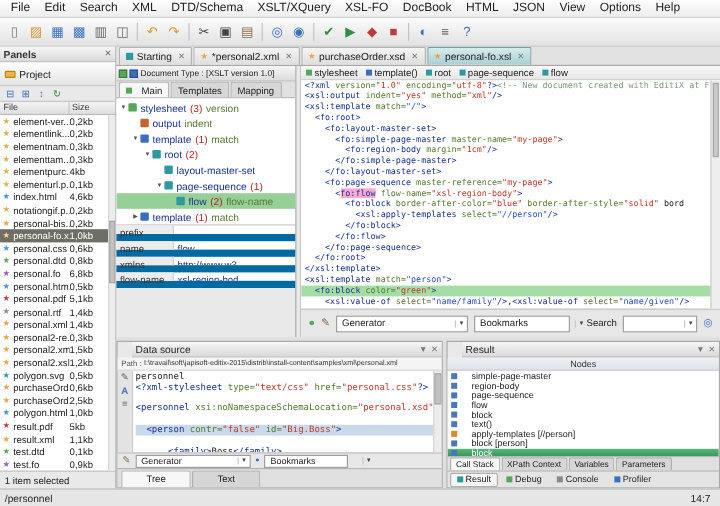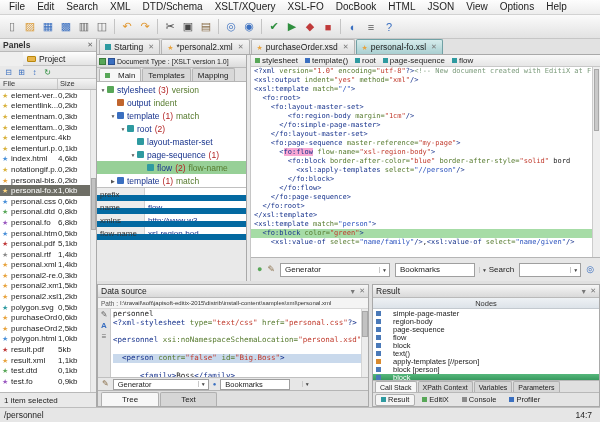--- a/index.html
+++ b/index.html
@@ -13,21 +13,21 @@
 
   
   #toolbar { position:absolute; left:0; top:15px; width:600px; height:24px; background:linear-gradient(#fbfbfb,#e2e2e2); border-bottom:1px solid #c6c6c6; display:flex; align-items:center; padding:0 3px; }
   .tbtn { width:18px; height:18px; display:flex; align-items:center; justify-content:center; font-size:11px; border-radius:2px; flex:none; }
   .tsep { width:1px; height:15px; background:#c4c4c4; margin:0 3px; flex:none; }
 
   
   #sidebar { position:absolute; left:0; top:39px; width:97px; height:368px; background:#efefef; border-right:1px solid #a9a9a9; display:flex; flex-direction:column; }
   .panels-header { height:13px; background:linear-gradient(#f6f6f6,#d9d9d9); border-bottom:1px solid #b9b9b9; display:flex; align-items:center; justify-content:space-between; padding:0 3px; font-size:8.5px; font-weight:bold; color:#333; flex:none; }
   .x-ico { font-size:7px; color:#666; font-weight:normal; }
-  .project-tab { height:14px; display:flex; align-items:center; gap:3px; padding:0 4px; background:linear-gradient(#fefefe,#e4e4e4); border-bottom:1px solid #c2c2c2; font-size:8.5px; flex:none;margin-left:23px; }
+  .project-tab { height:20px; display:flex; align-items:center; gap:3px; padding:0 4px; background:linear-gradient(#fefefe,#e4e4e4); border-bottom:1px solid #c2c2c2; font-size:8.5px; flex:none; }
   .folder-ico { width:9px; height:6px; background:#e8b64c; border:1px solid #b8860b; border-radius:1px; flex:none; }
   .side-toolbar { height:13px; display:flex; align-items:center; gap:2px; padding:0 3px; border-bottom:1px solid #c6c6c6; background:#e9e9e9; flex:none; }
   .stb { font-size:8px; width:11px; text-align:center; line-height:11px; }
   .col-header { height:11px; display:flex; font-size:7.5px; background:linear-gradient(#f4f4f4,#dddddd); border-bottom:1px solid #b9b9b9; color:#333; flex:none; }
   .ch-file { width:58px; padding-left:3px; border-right:1px solid #c6c6c6; }
   .ch-size { flex:1; padding-left:2px; }
   #file-list { flex:1; background:#fff; overflow:hidden; position:relative; }
   .file-row { height:10.6px; display:flex; align-items:center; font-size:8px; padding-left:2px; white-space:nowrap; }
   .file-row.selected { background:#6e6e66; color:#fff; }
   .fico { width:9px; font-size:7px; line-height:1; flex:none; }
@@ -87,21 +87,21 @@
   .combo .arr { font-size:5px; color:#444; border-left:1px solid #c8c8c8; padding-left:2px; margin-left:3px; }
   .lbl { font-size:8px; white-space:nowrap; }
   .spacer { flex:1; }
 
   
   #hsplit { position:absolute; left:97px; top:281px; width:503px; height:3px; background:#e0e0e0; }
   #vsplit2 { position:absolute; left:369px; top:284px; width:3px; height:123px; background:#e0e0e0; }
 
   
   #datasource { position:absolute; left:97px; top:284px; width:272px; height:123px; background:#e9e9e9; border:1px solid #a9a9a9; display:flex; flex-direction:column; }
-  .p-header { height:13px; display:flex; align-items:center; padding:0 3px; font-size:8.5px; background:linear-gradient(#f6f6f6,#d9d9d9); border-bottom:1px solid #b9b9b9; flex:none; }
+  .p-header { height:13px; display:flex; align-items:center; padding:0 3px; font-size:8.5px; background:linear-gradient(#f6f6f6,#d9d9d9); border-bottom:1px solid #b9b9b9; flex:none;margin-left:12px; }
   .p-title { flex:1; color:#222; }
   .ph-ico { font-size:7px; color:#777; margin-left:3px; }
   .ds-path { height:11px; font-size:6px; display:flex; align-items:center; padding-left:3px; color:#333; background:#f4f4f4; border-bottom:1px solid #d8d8d8; white-space:nowrap; overflow:hidden; flex:none; }
   .ds-path .lab { color:#555; margin-right:2px; font-size:6.5px; }
   .ds-body { flex:1; display:flex; overflow:hidden; }
   .ds-strip { width:13px; background:#e3e3e3; border-right:1px solid #c8c8c8; display:flex; flex-direction:column; align-items:center; gap:3px; padding-top:2px; flex:none; }
   .ds-strip span { font-size:8px; color:#666; line-height:1; }
   .ds-code { flex:1; background:#fff; font-family:"DejaVu Sans Mono",monospace; font-size:7.5px; line-height:8.8px; overflow:hidden; padding:1px 0 0 2px; }
   .ds-line { height:8.8px; white-space:pre; }
   .ds-line.sel { background:#c9d9ec; }
@@ -484,20 +484,21 @@
           <span class="bc-ico" style="background: rgb(46, 154, 160);"></span>
           <span>flow</span>
         </span>
       </div>
     <div id="code">
         <div class="code-line"><span class="tk-t">&lt;?xml</span> <span class="tk-a">version=</span><span class="tk-s">"1.0"</span> <span class="tk-a">encoding=</span><span class="tk-s">"utf-8"</span><span class="tk-t">?&gt;</span><span class="tk-c">&lt;!-- New document created with EditiX at Fri Jan</span></div>
         <div class="code-line"><span class="tk-t">&lt;xsl:output</span> <span class="tk-a">indent=</span><span class="tk-s">"yes"</span> <span class="tk-a">method=</span><span class="tk-s">"xml"</span><span class="tk-t">/&gt;</span></div>
         <div class="code-line"><span class="tk-t">&lt;xsl:template</span> <span class="tk-a">match=</span><span class="tk-x">"/"</span><span class="tk-t">&gt;</span></div>
         <div class="code-line">  <span class="tk-t">&lt;fo:root</span><span class="tk-t">&gt;</span></div>
         <div class="code-line">    <span class="tk-t">&lt;fo:layout-master-set</span><span class="tk-t">&gt;</span></div>
+        <div class="code-line">      <span class="tk-t">&lt;fo:simple-page-master</span> <span class="tk-a">master-name=</span><span class="tk-s">"my-page"</span><span class="tk-t">&gt;</span></div>
         <div class="code-line">        <span class="tk-t">&lt;fo:region-body</span> <span class="tk-a">margin=</span><span class="tk-s">"1cm"</span><span class="tk-t">/&gt;</span></div>
         <div class="code-line">      <span class="tk-t">&lt;/fo:simple-page-master</span><span class="tk-t">&gt;</span></div>
         <div class="code-line">    <span class="tk-t">&lt;/fo:layout-master-set</span><span class="tk-t">&gt;</span></div>
         <div class="code-line">    <span class="tk-t">&lt;fo:page-sequence</span> <span class="tk-a">master-reference=</span><span class="tk-s">"my-page"</span><span class="tk-t">&gt;</span></div>
         <div class="code-line">      <span class="tk-t">&lt;<span class="occ">fo:flow</span></span> <span class="tk-a">flow-name=</span><span class="tk-s">"xsl-region-body"</span><span class="tk-t">&gt;</span></div>
         <div class="code-line">        <span class="tk-t">&lt;fo:block</span> <span class="tk-a">border-after-color=</span><span class="tk-s">"blue"</span> <span class="tk-a">border-after-style=</span><span class="tk-s">"solid"</span> bord</div>
         <div class="code-line">          <span class="tk-t">&lt;xsl:apply-templates</span> <span class="tk-a">select=</span><span class="tk-x">"//person"</span><span class="tk-t">/&gt;</span></div>
         <div class="code-line">        <span class="tk-t">&lt;/fo:block</span><span class="tk-t">&gt;</span></div>
         <div class="code-line">      <span class="tk-t">&lt;/fo:flow</span><span class="tk-t">&gt;</span></div>
         <div class="code-line">    <span class="tk-t">&lt;/fo:page-sequence</span><span class="tk-t">&gt;</span></div>
@@ -633,21 +634,21 @@
         <div class="ctx-tab">Variables</div>
         <div class="ctx-tab">Parameters</div>
       </div>
     <div class="res-bottom" id="res-bottom">
         <div class="rb-tab active">
           <span class="rb-dot" style="background: rgb(46, 154, 160);"></span>
           <span>Result</span>
         </div>
         <div class="rb-tab">
           <span class="rb-dot" style="background: rgb(88, 167, 88);"></span>
-          <span>EditiX</span>
+          <span>Debug</span>
         </div>
         <div class="rb-tab">
           <span class="rb-dot" style="background: rgb(138, 138, 138);"></span>
           <span>Console</span>
         </div>
         <div class="rb-tab">
           <span class="rb-dot" style="background: rgb(58, 111, 192);"></span>
           <span>Profiler</span>
         </div>
       </div>

